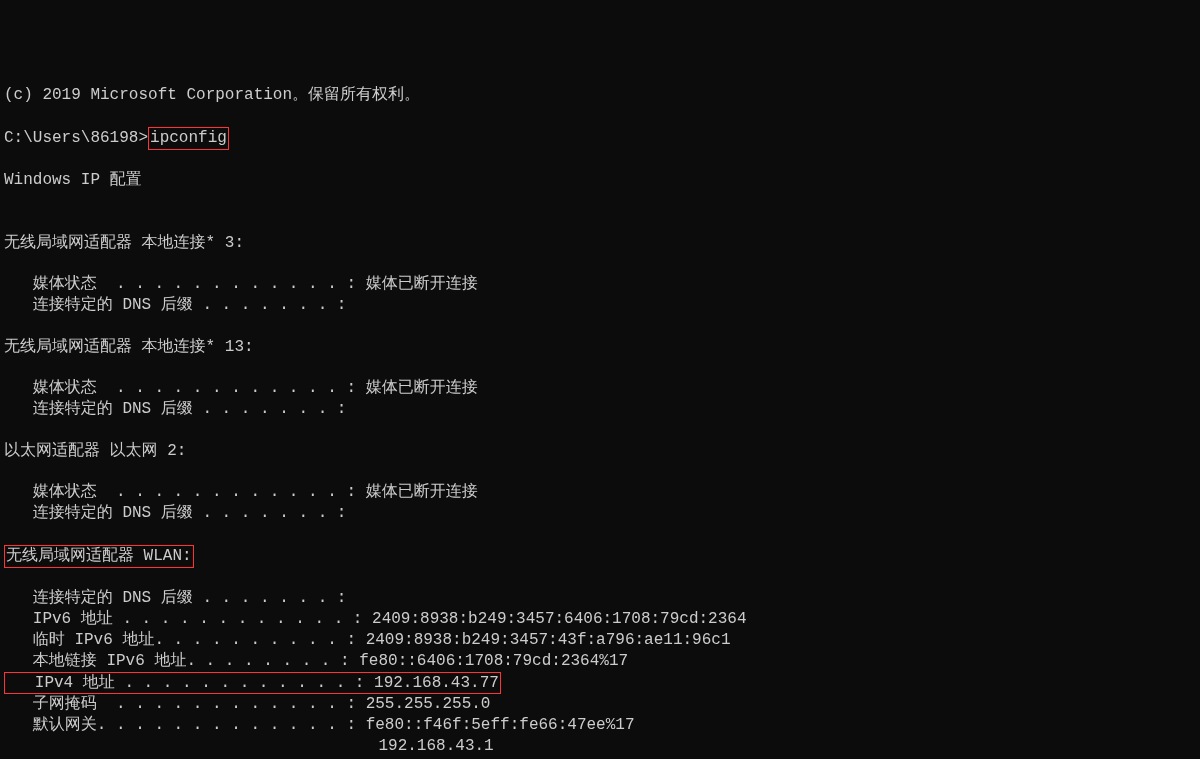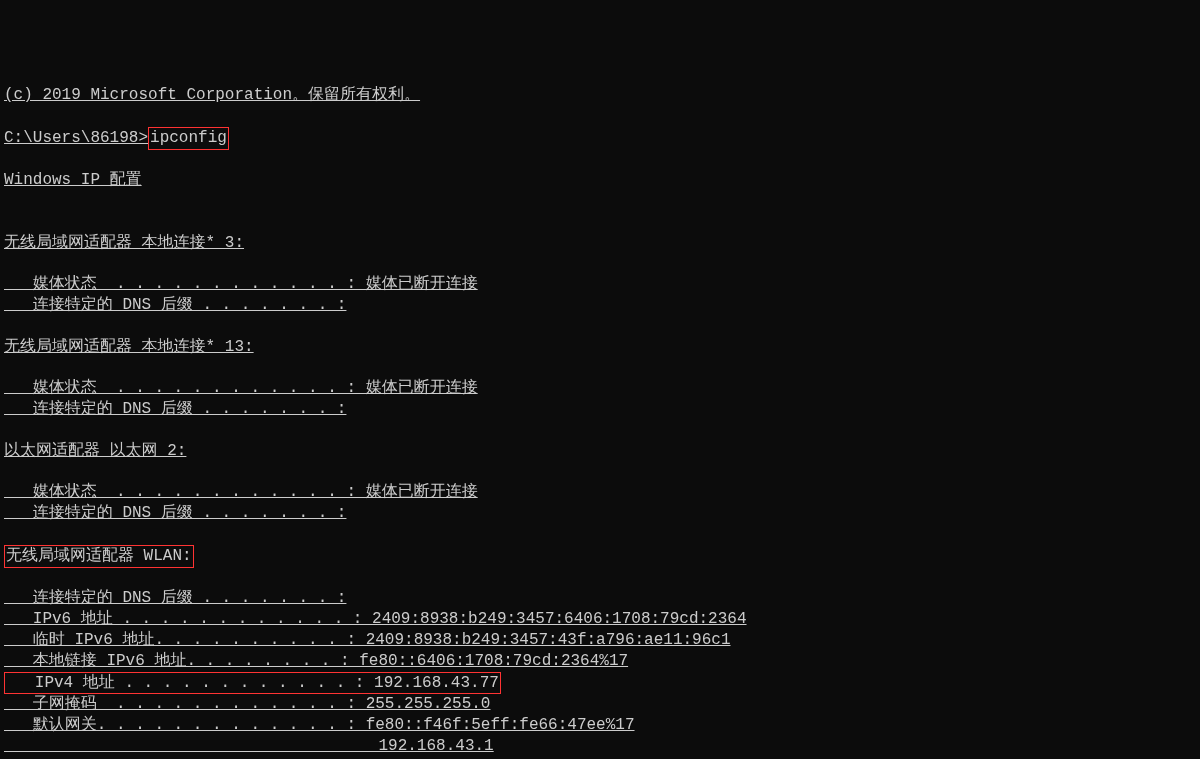--- a/index.html
+++ b/index.html
@@ -10,21 +10,20 @@
       font-size: 16px;
       line-height: 1.3;
       padding: 2px 4px;
       white-space: pre;
       width: 1200px;
       height: 759px;
       overflow: hidden;
     }
     .terminal-line {
       white-space: pre;
-      text-decoration: underline;
     }
     .highlight-box {
       border: 1px solid #ff3333;
       display: inline-block;
       padding: 0 1px;
     }
     .blank-line {
       height: 1.3em;
     }
   </style>

